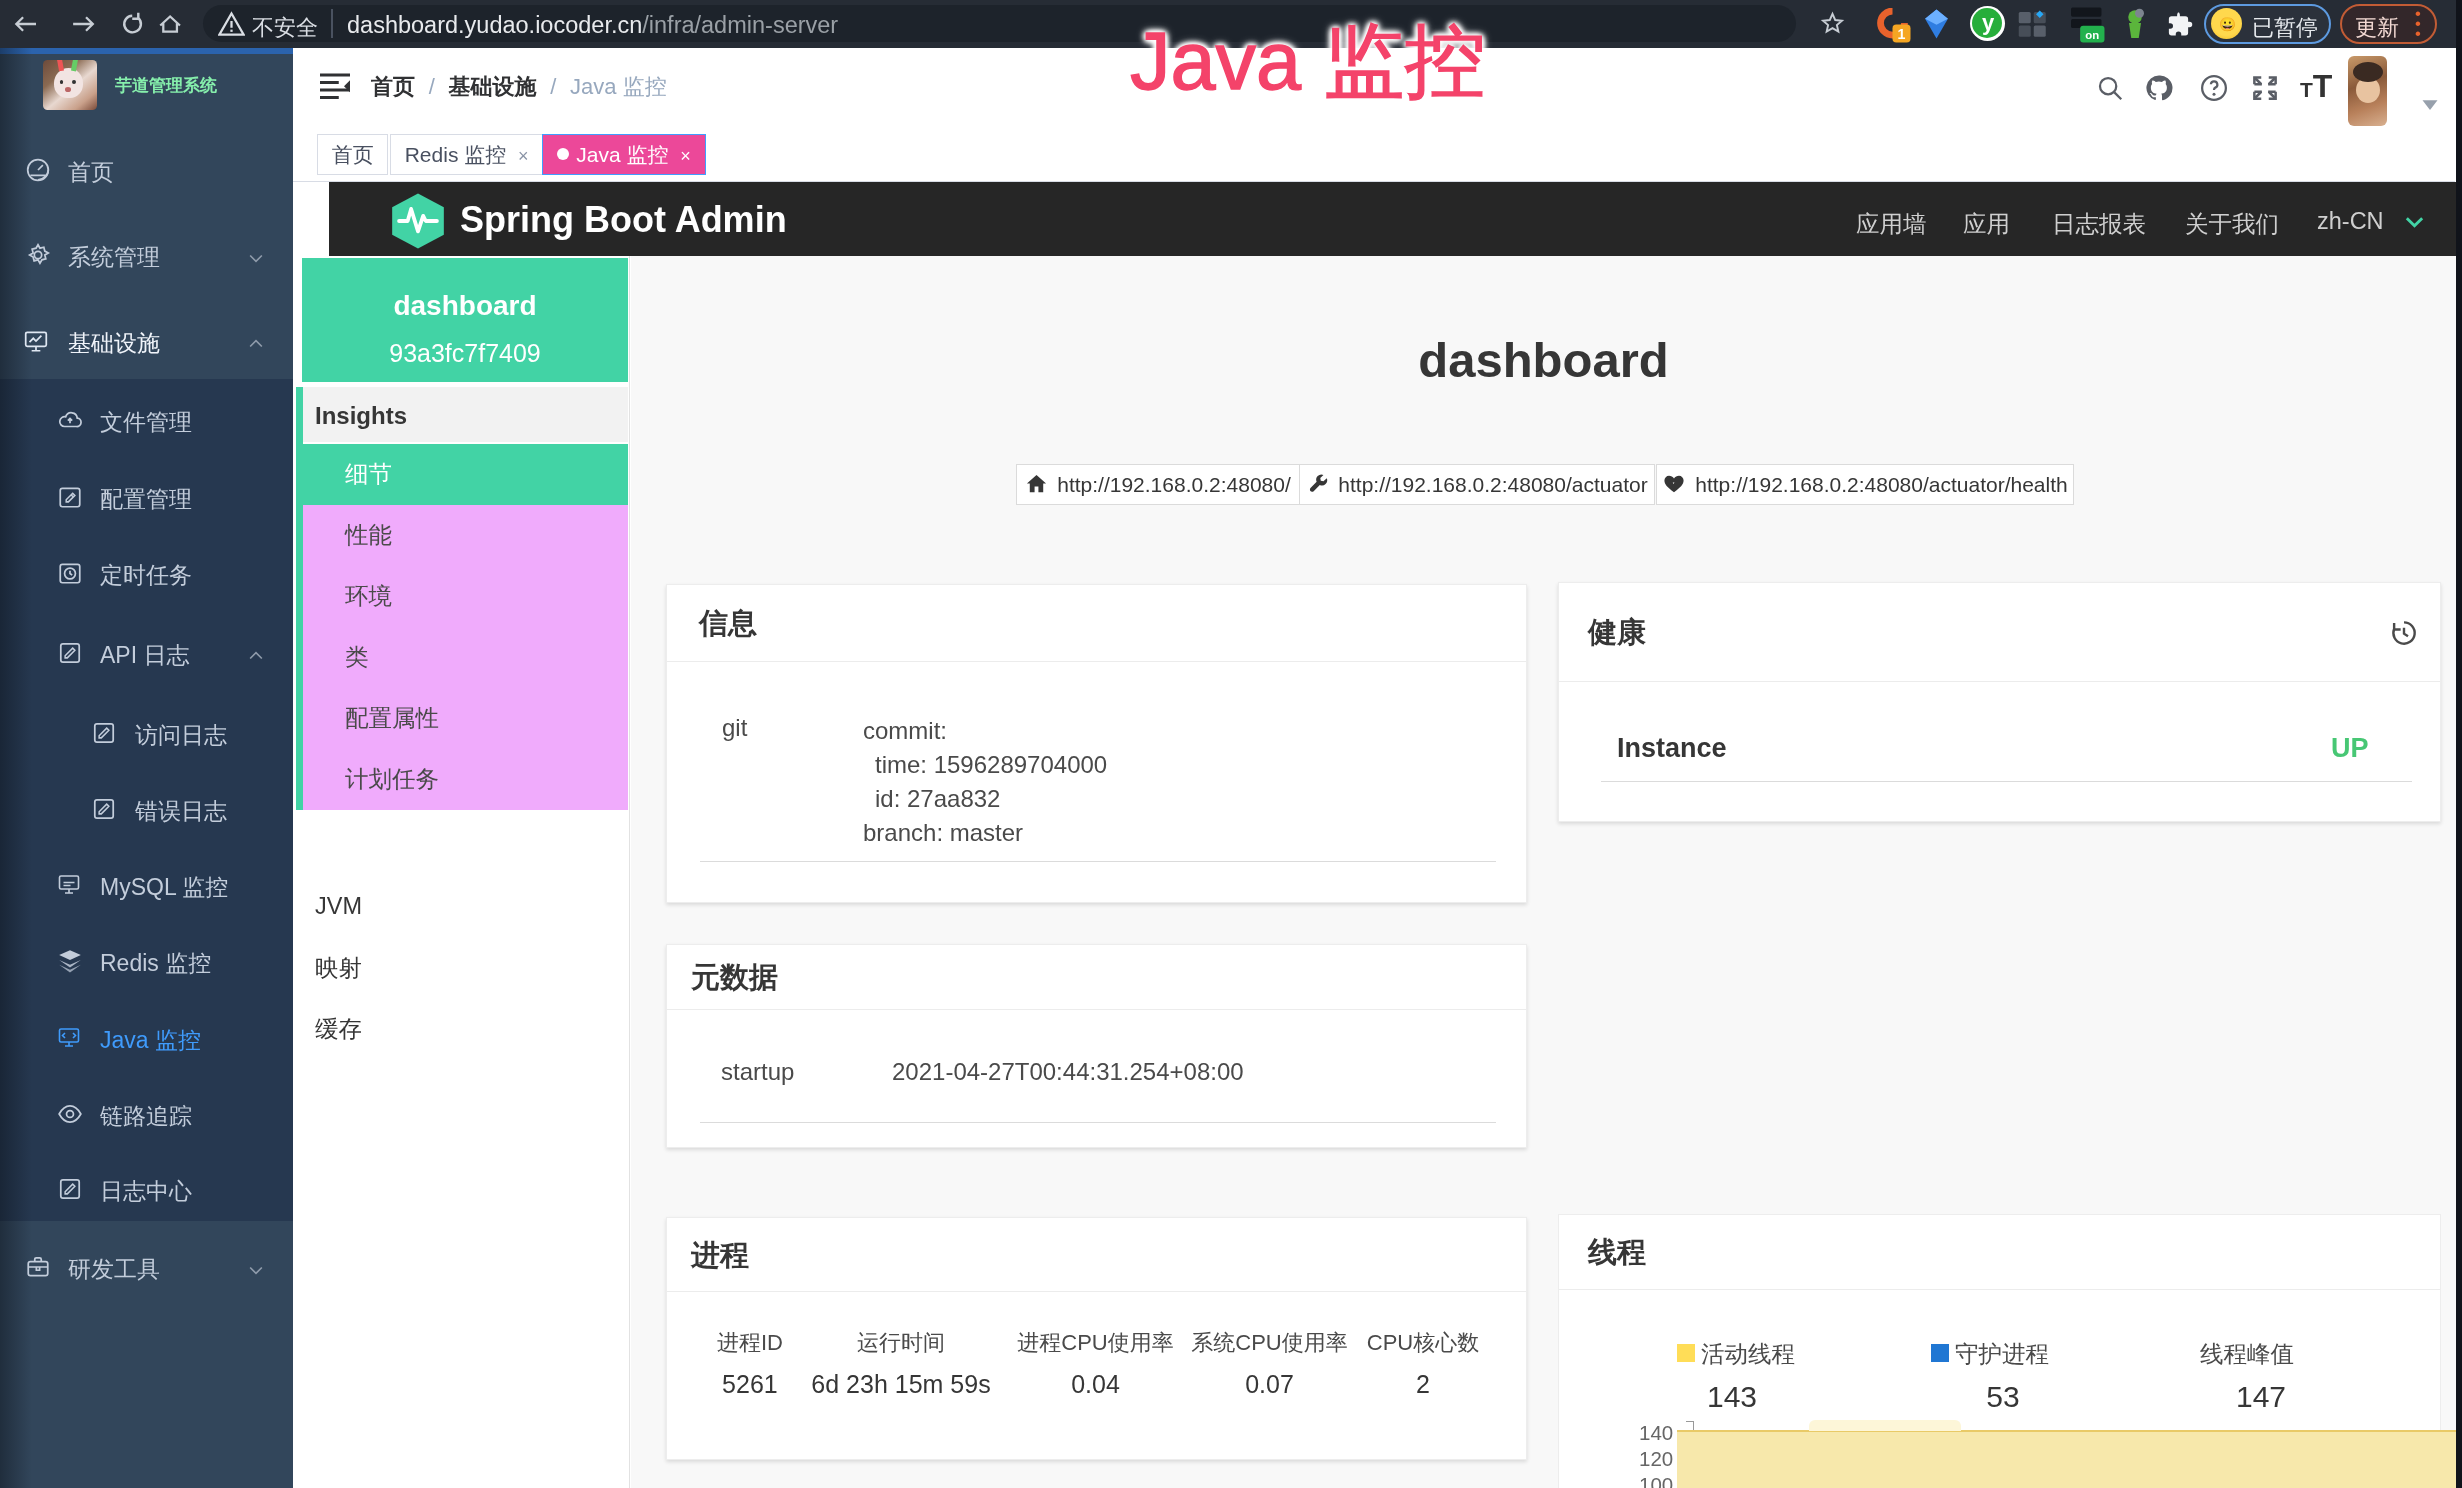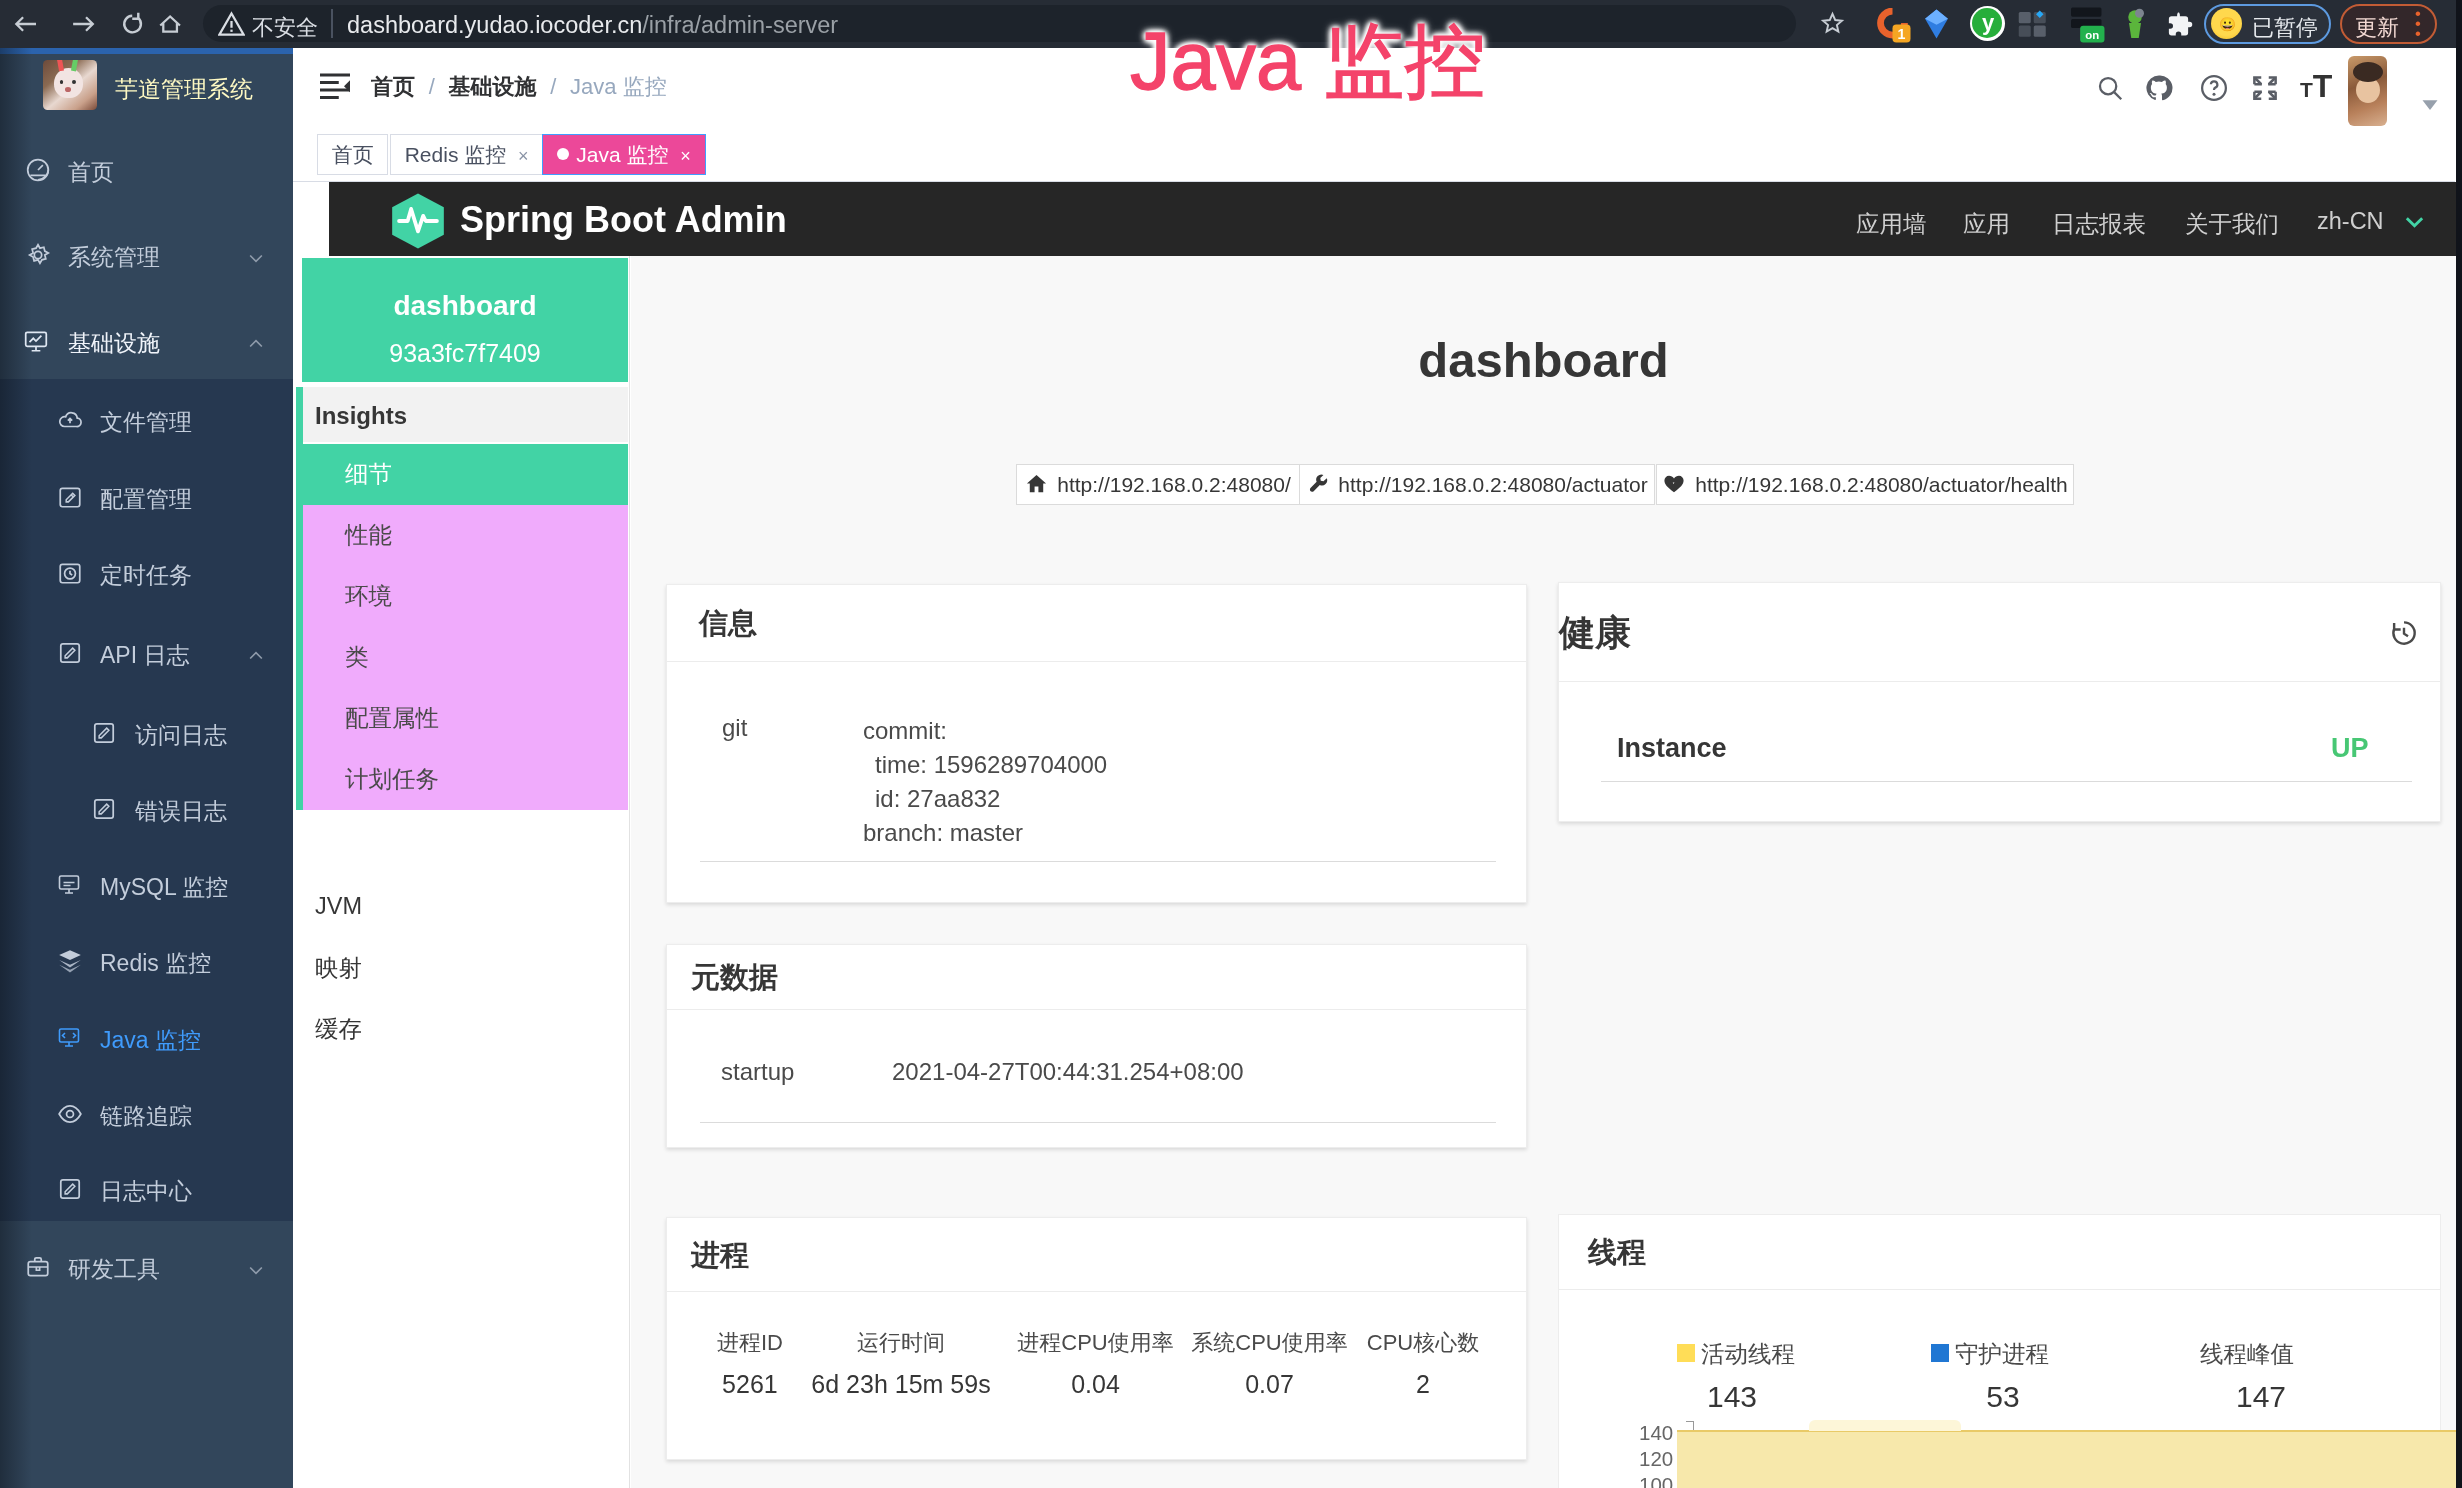--- a/index.html
+++ b/index.html
@@ -102,21 +102,21 @@
   <div class="abs shade"></div>
 
   <div class="abs" style="left:43px;top:12px;width:54px;height:50px;border-radius:4.6px;background:linear-gradient(140deg,#6d4a3a 0%,#8a6a52 30%,#e8d8d0 55%,#c9a08a 80%,#7a4a38 100%);overflow:hidden">
     <div class="abs" style="left:10.6px;top:7.6px;width:29px;height:30px;border-radius:50% 50% 45% 45%;background:#f2e4e2"></div>
     <div class="abs" style="left:15px;top:-1.5px;width:4.6px;height:12px;background:#e55;transform:rotate(-10deg)"></div>
     <div class="abs" style="left:29px;top:-1.5px;width:4.6px;height:12px;background:#6c6;transform:rotate(10deg)"></div>
     <div class="abs" style="left:16.7px;top:20px;width:3.8px;height:3.8px;border-radius:50%;background:#333"></div>
     <div class="abs" style="left:29px;top:20px;width:3.8px;height:3.8px;border-radius:50%;background:#333"></div>
     <div class="abs" style="left:22px;top:27px;width:6px;height:4.6px;border-radius:50%;background:#b66"></div>
   </div>
-  <div class="abs" style="left:115px;top:26px;color:#fef9c3;font-size:23px;font-weight:normal;white-space:nowrap">芋道管理系统</div>
+  <div class="abs" style="left:115px;top:26px;color:#86efac;font-size:17px;font-weight:bold;white-space:nowrap">芋道管理系统</div>
 
   <svg class="mico" style="left:25px;top:109px" viewBox="0 0 24 24" fill="none" stroke="#c3cddb" stroke-width="1.6">
     <circle cx="12" cy="12" r="9.5"></circle>
       <path d="M12 12 L16.5 7.5 M12 21 a9.5 9.5 0 0 0 9.5 -9.5 M5 17 h14"></path>
   </svg>
   <div class="mitem" style="left:68px;top:109px">首页</div>
 
   <svg class="mico" style="left:25px;top:194px" viewBox="0 0 24 24" fill="none" stroke="#c3cddb" stroke-width="1.6">
     <circle cx="12" cy="12" r="3.4"></circle>
     <path d="M12 2.5 l1.8 3.2 3.6-.9 .9 3.6 3.2 1.8 -3.2 1.8 .9 3.6 -3.6 .9 -1.8 3.2 -1.8-3.2 -3.6 .9 -.9-3.6 -3.2-1.8 3.2-1.8 -.9-3.6 3.6-.9 Z"></path>
@@ -296,21 +296,21 @@
       </svg>http://192.168.0.2:48080/actuator/health</div>
 
   <div class="card" style="left:35px;top:328px;width:861px;height:319px">
     <div class="cardhead" style="height:77px;line-height:77px;padding-left:32px;font-size:29px">信息</div>
     <div class="abs" style="left:55px;top:129px;font-size:24px;color:#4a4a4a">git</div>
     <div class="abs" style="left:196px;top:129px;font-size:24px;color:#4a4a4a;line-height:34px">commit:<br><span style="padding-left:12px">time: 1596289704000</span><br><span style="padding-left:12px">id: 27aa832</span><br>branch: master</div>
     <div class="abs" style="left:33px;top:276px;width:796px;border-top:1.5px solid #dbdbdb"></div>
   </div>
 
   <div class="card" style="left:927px;top:326px;width:883px;height:240px">
-    <div class="cardhead" style="height:99px;line-height:99px;font-size:36px">健康</div>
+    <div class="cardhead" style="height:99px;line-height:99px;padding-left:29px;font-size:29px">健康</div>
     <svg class="abs" style="left:829px;top:34px" width="32" height="32" viewBox="0 0 24 24" fill="none" stroke="#4a4a4a" stroke-width="1.8">
       <path d="M12 4 a8 8 0 1 1-7.4 5"></path>
         <path d="M4.6 4.5 v4.9 h4.9" fill="none"></path>
         <path d="M12 8 v4.5 l3 2"></path>
     </svg>
     <div class="abs" style="left:58px;top:150px;font-size:27px;font-weight:bold;color:#363636">Instance</div>
     <div class="abs" style="left:772px;top:150px;font-size:27px;font-weight:bold;color:#47c774">UP</div>
     <div class="abs" style="left:42px;top:198px;width:811px;border-top:1.5px solid #dbdbdb"></div>
   </div>
 

